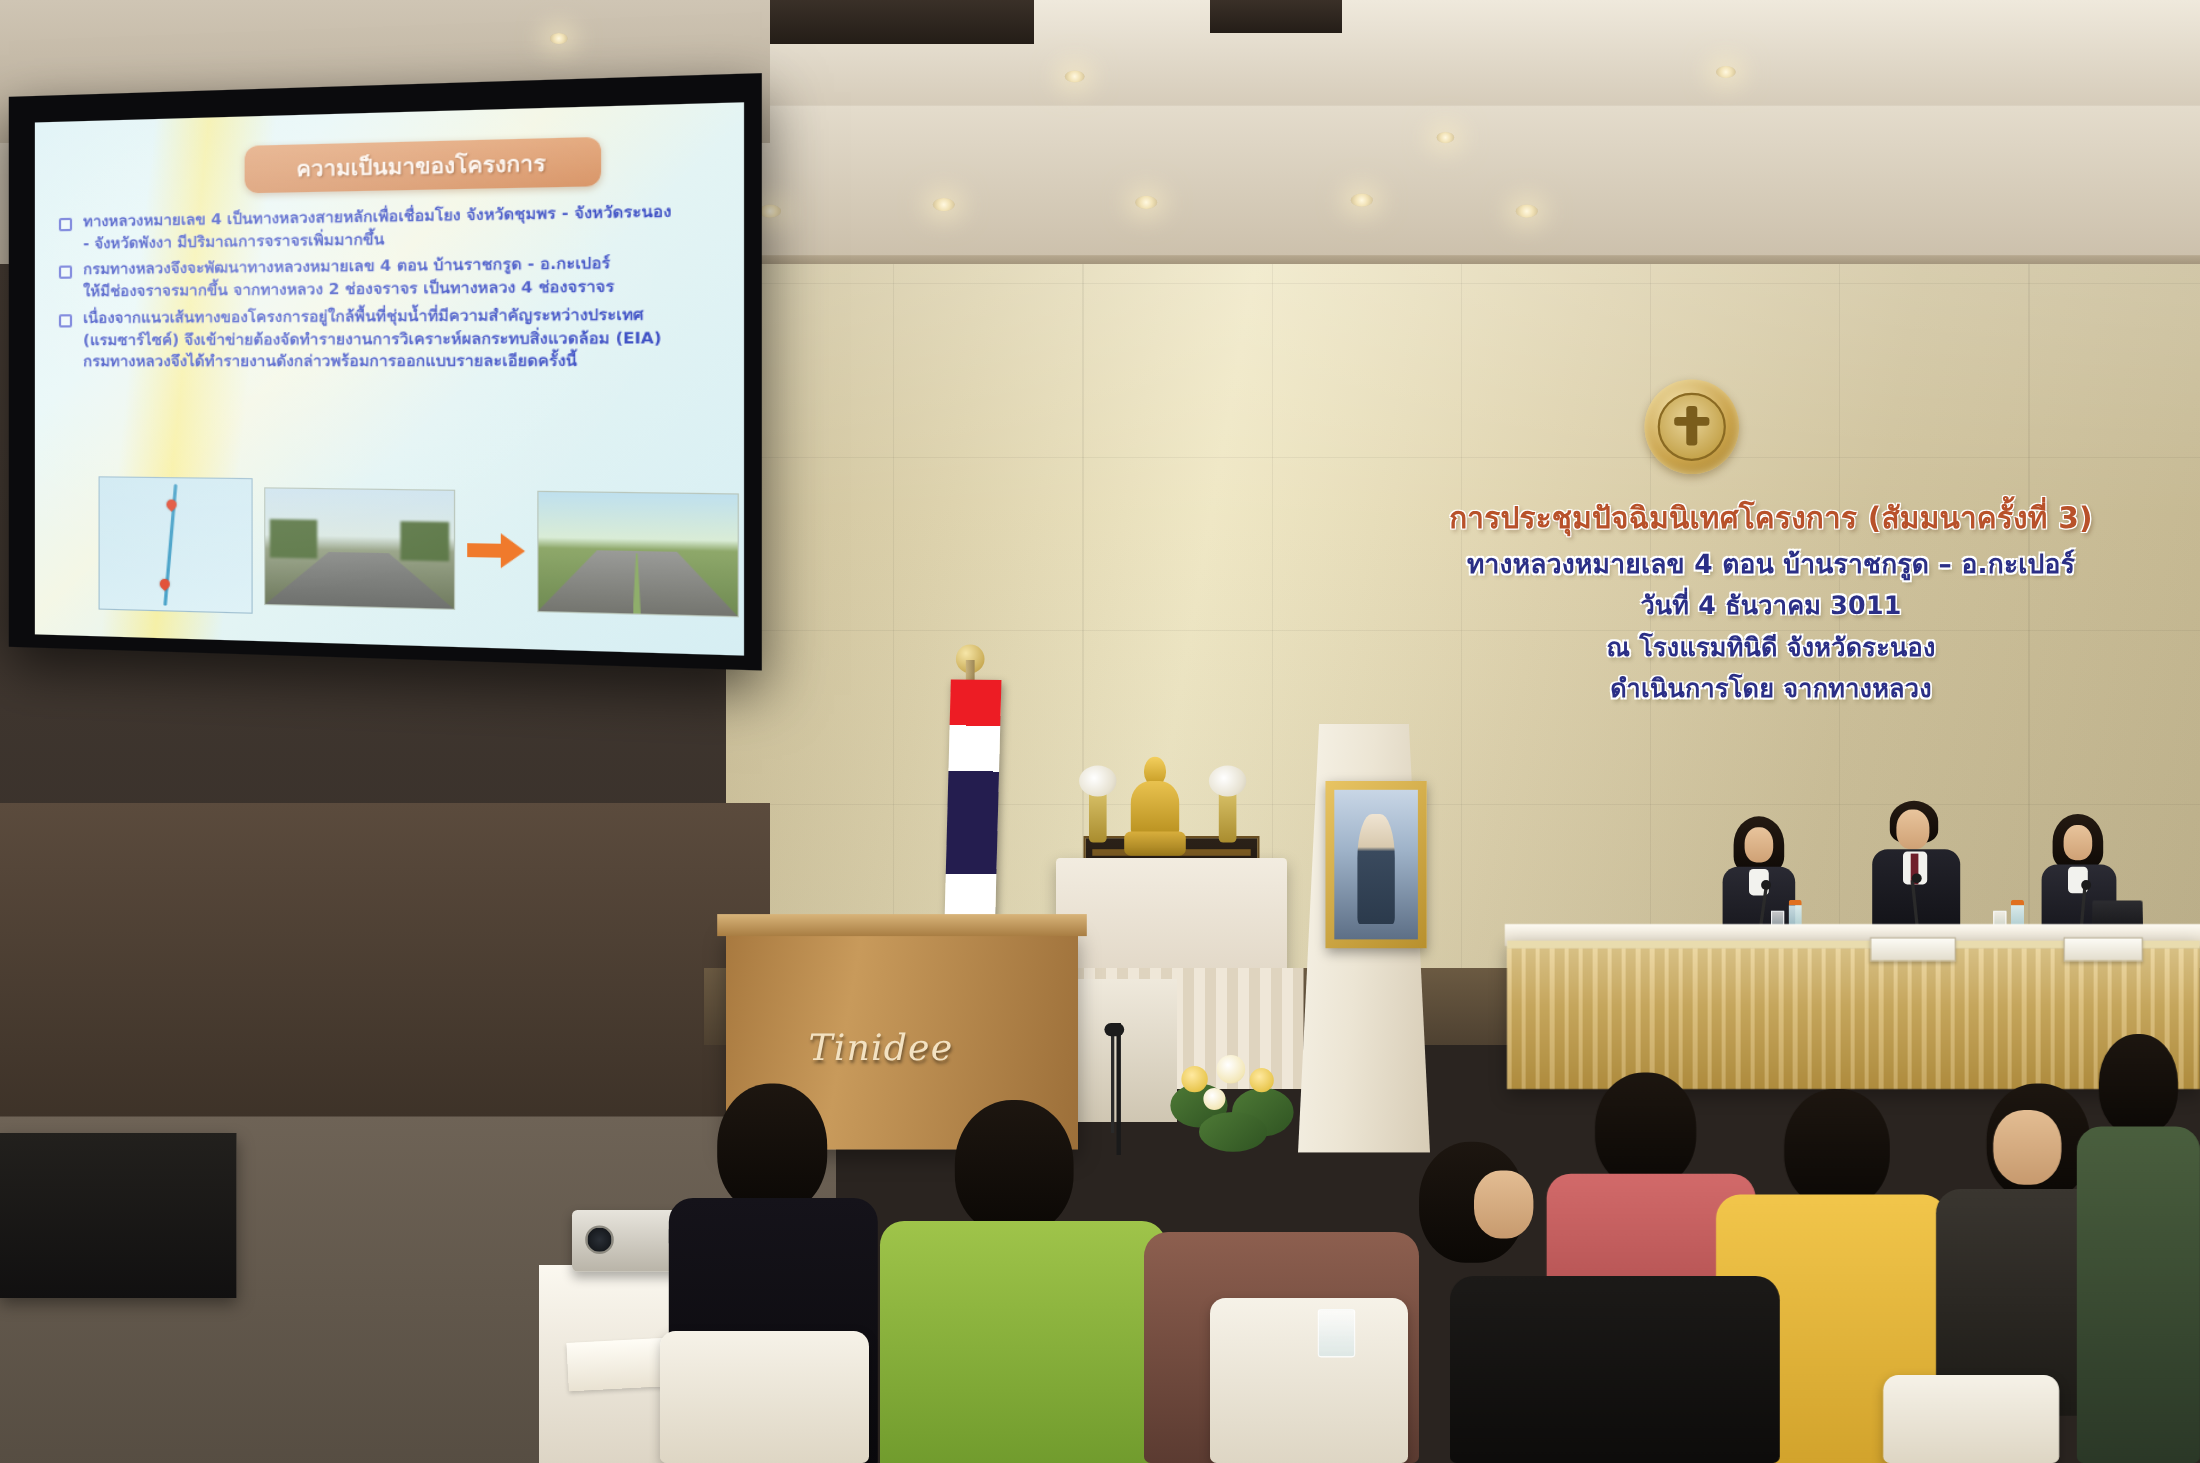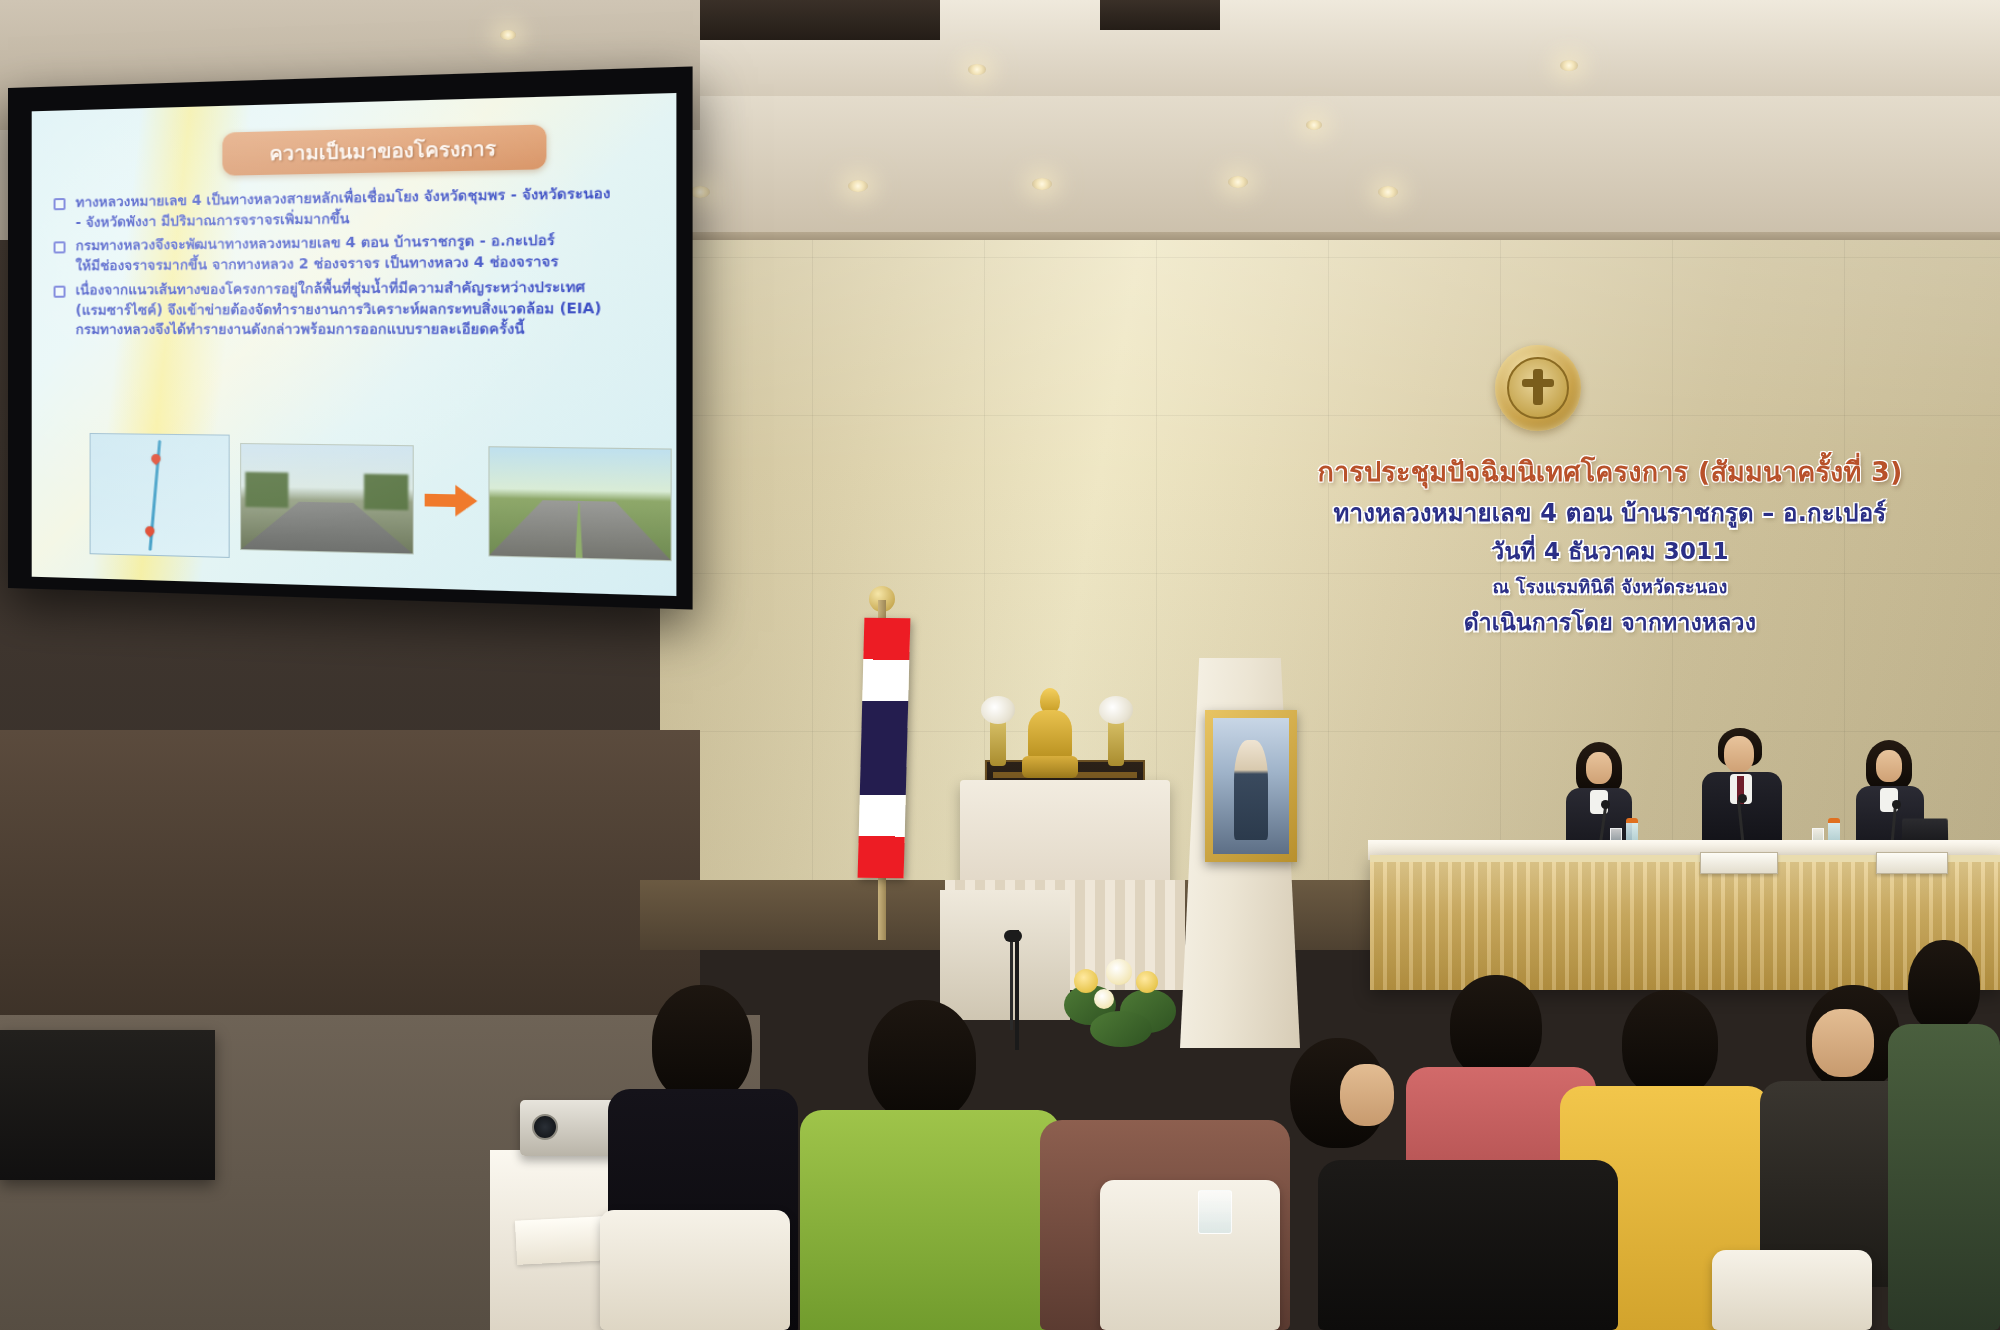--- a/index.html
+++ b/index.html
@@ -182,21 +182,21 @@
     font-family:"DejaVu Sans", sans-serif;
   }
   .banner .l1 { font-size:27px; color:#b8512a; text-shadow:0 0 2px #fff, 1px 1px 0 #fff, -1px 1px 0 #fff, 1px -1px 0 #fff, -1px -1px 0 #fff, 2px 3px 4px rgba(80,40,10,0.35); }
   .banner .l2, .banner .l3, .banner .l4, .banner .l5, .banner .l6 {
     color:#2b2f86;
     text-shadow:0 0 2px #fff, 1.5px 1.5px 0 #fff, -1.5px 1.5px 0 #fff, 1.5px -1.5px 0 #fff, -1.5px -1.5px 0 #fff, 2px 3px 4px rgba(60,50,10,0.3);
   }
   .banner .l2 { font-size:25px; }
   .banner .l3 { font-size:24px; }
   .banner .l4 { font-size:23px; }
-  .banner .l5 { font-size:18px; }
+  .banner .l5 { font-size:23px; }
   .banner .l6 { font-size:23px; }
 
   
   .emblem {
     position:absolute; left:1495px; top:345px; width:86px; height:86px;
     border-radius:50%;
     background:radial-gradient(circle at 38% 32%, #f4e4b0, #c9a24a 58%, #9d7a2c 100%);
     box-shadow:0 3px 8px rgba(90,60,10,0.35), inset 0 0 8px rgba(255,245,200,0.6);
     display:flex; align-items:center; justify-content:center;
   }
@@ -612,20 +612,24 @@
   <div class="mic-floor"></div>
   <div class="flower-arrangement">
     <div class="leaf" style="left:4px; top:30px; width:52px; height:40px;"></div>
     <div class="leaf" style="left:60px; top:34px; width:56px; height:44px;"></div>
     <div class="leaf" style="left:30px; top:56px; width:62px; height:36px;"></div>
     <div class="bloom y" style="left:14px; top:14px; width:24px; height:24px;"></div>
     <div class="bloom" style="left:46px; top:4px; width:26px; height:26px;"></div>
     <div class="bloom y" style="left:76px; top:16px; width:22px; height:22px;"></div>
     <div class="bloom" style="left:34px; top:34px; width:20px; height:20px;"></div>
   </div>
+  <div class="podium">
+    <div class="top"></div>
+    <div class="logo">Tinidee</div>
+  </div>
 
   <div class="mic-stand" style="left:1010px; top:940px; height:90px;"></div>
   <div class="mic-head" style="left:1004px; top:930px; width:18px; height:12px; border-radius:6px;"></div>
 
   <div class="speaker-box"></div>
   <div class="proj-table"></div>
   <div class="projector">
     <div class="lens"></div>
     <div class="panel"></div>
   </div>

